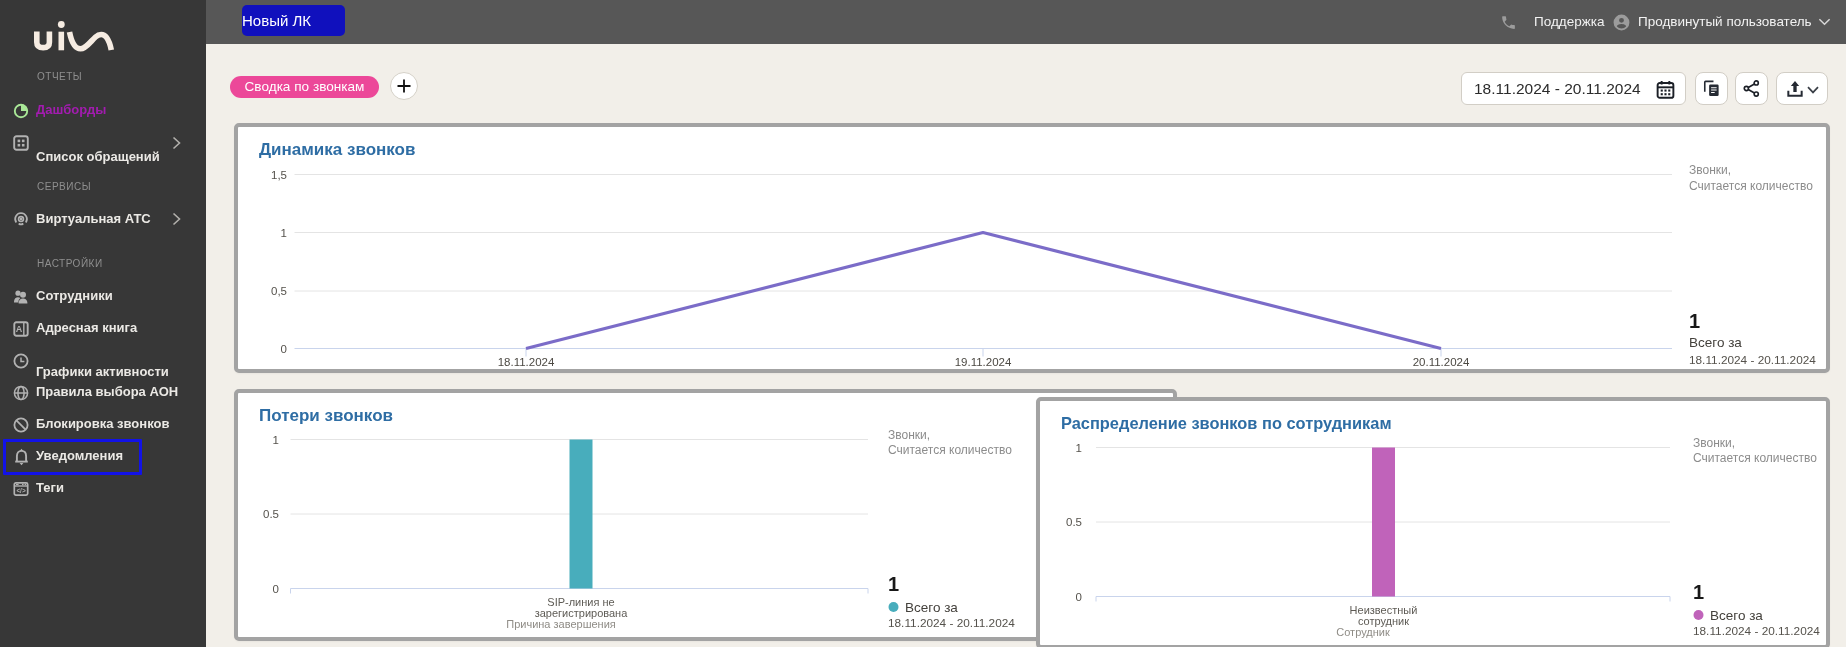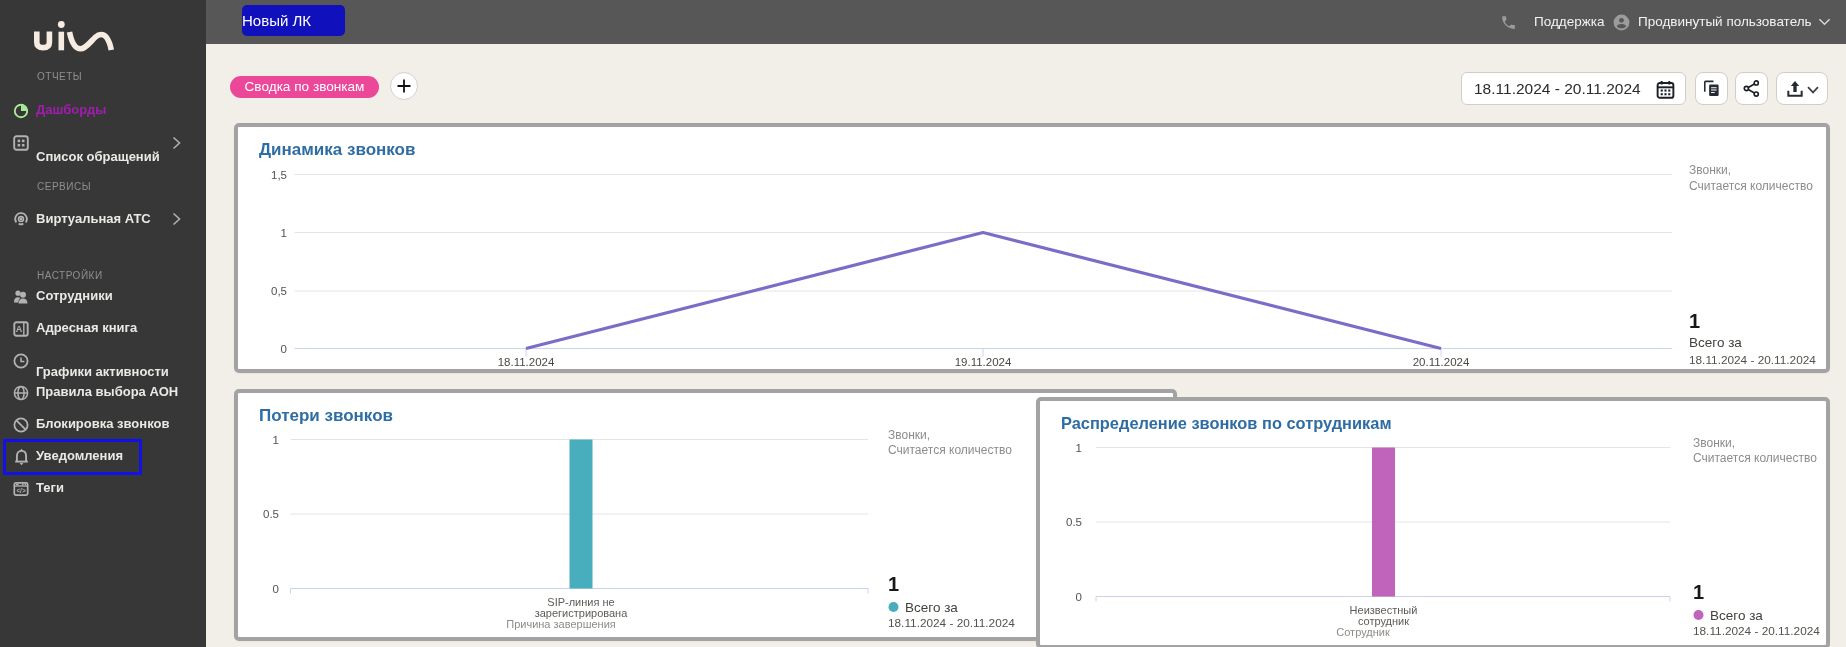--- a/index.html
+++ b/index.html
@@ -81,21 +81,21 @@
       <path d="M3.3 11.5 A6 6 0 0 1 8 2 A6 6 0 0 1 12.8 11.5"></path>
       <path d="M5.7 12.5 A3.6 3.6 0 0 0 10.3 12.5"></path>
     </g>
     <rect x="7" y="7" width="2" height="2" fill="#b2b2b2"></rect>
   </svg>
 <div class="sitem" style="top:211px;">Виртуальная АТС</div>
 <svg class="chev" style="top:212px;" viewBox="0 0 9 14">
     <path d="M1.5 1.5 L7.5 7 L1.5 12.5" stroke="#b2b0ac" stroke-width="1.6" fill="none"></path>
   </svg>
 
-<div class="shead" style="top:270px;">НАСТРОЙКИ</div>
+<div class="shead" style="top:258px;">НАСТРОЙКИ</div>
 
 <svg class="sic" style="top:289px;" viewBox="0 0 16 16">
     <g fill="#b2b2b2">
       <circle cx="5" cy="4.2" r="2.6"></circle>
       <path d="M1 12.6 C1 9.6 3 8.2 5 8.2 C5.8 8.2 6.7 8.4 7.4 8.9 C6 10 5.4 11.4 5.4 12.9 L5.4 13.4 L1 13.4 Z"></path>
       <circle cx="10" cy="5.8" r="3"></circle>
       <path d="M5.6 14.6 C5.6 10.8 8 9.6 10 9.6 C12 9.6 14.4 10.8 14.4 14.6 Z"></path>
     </g>
   </svg>
 <div class="sitem" style="top:288px;">Сотрудники</div>

